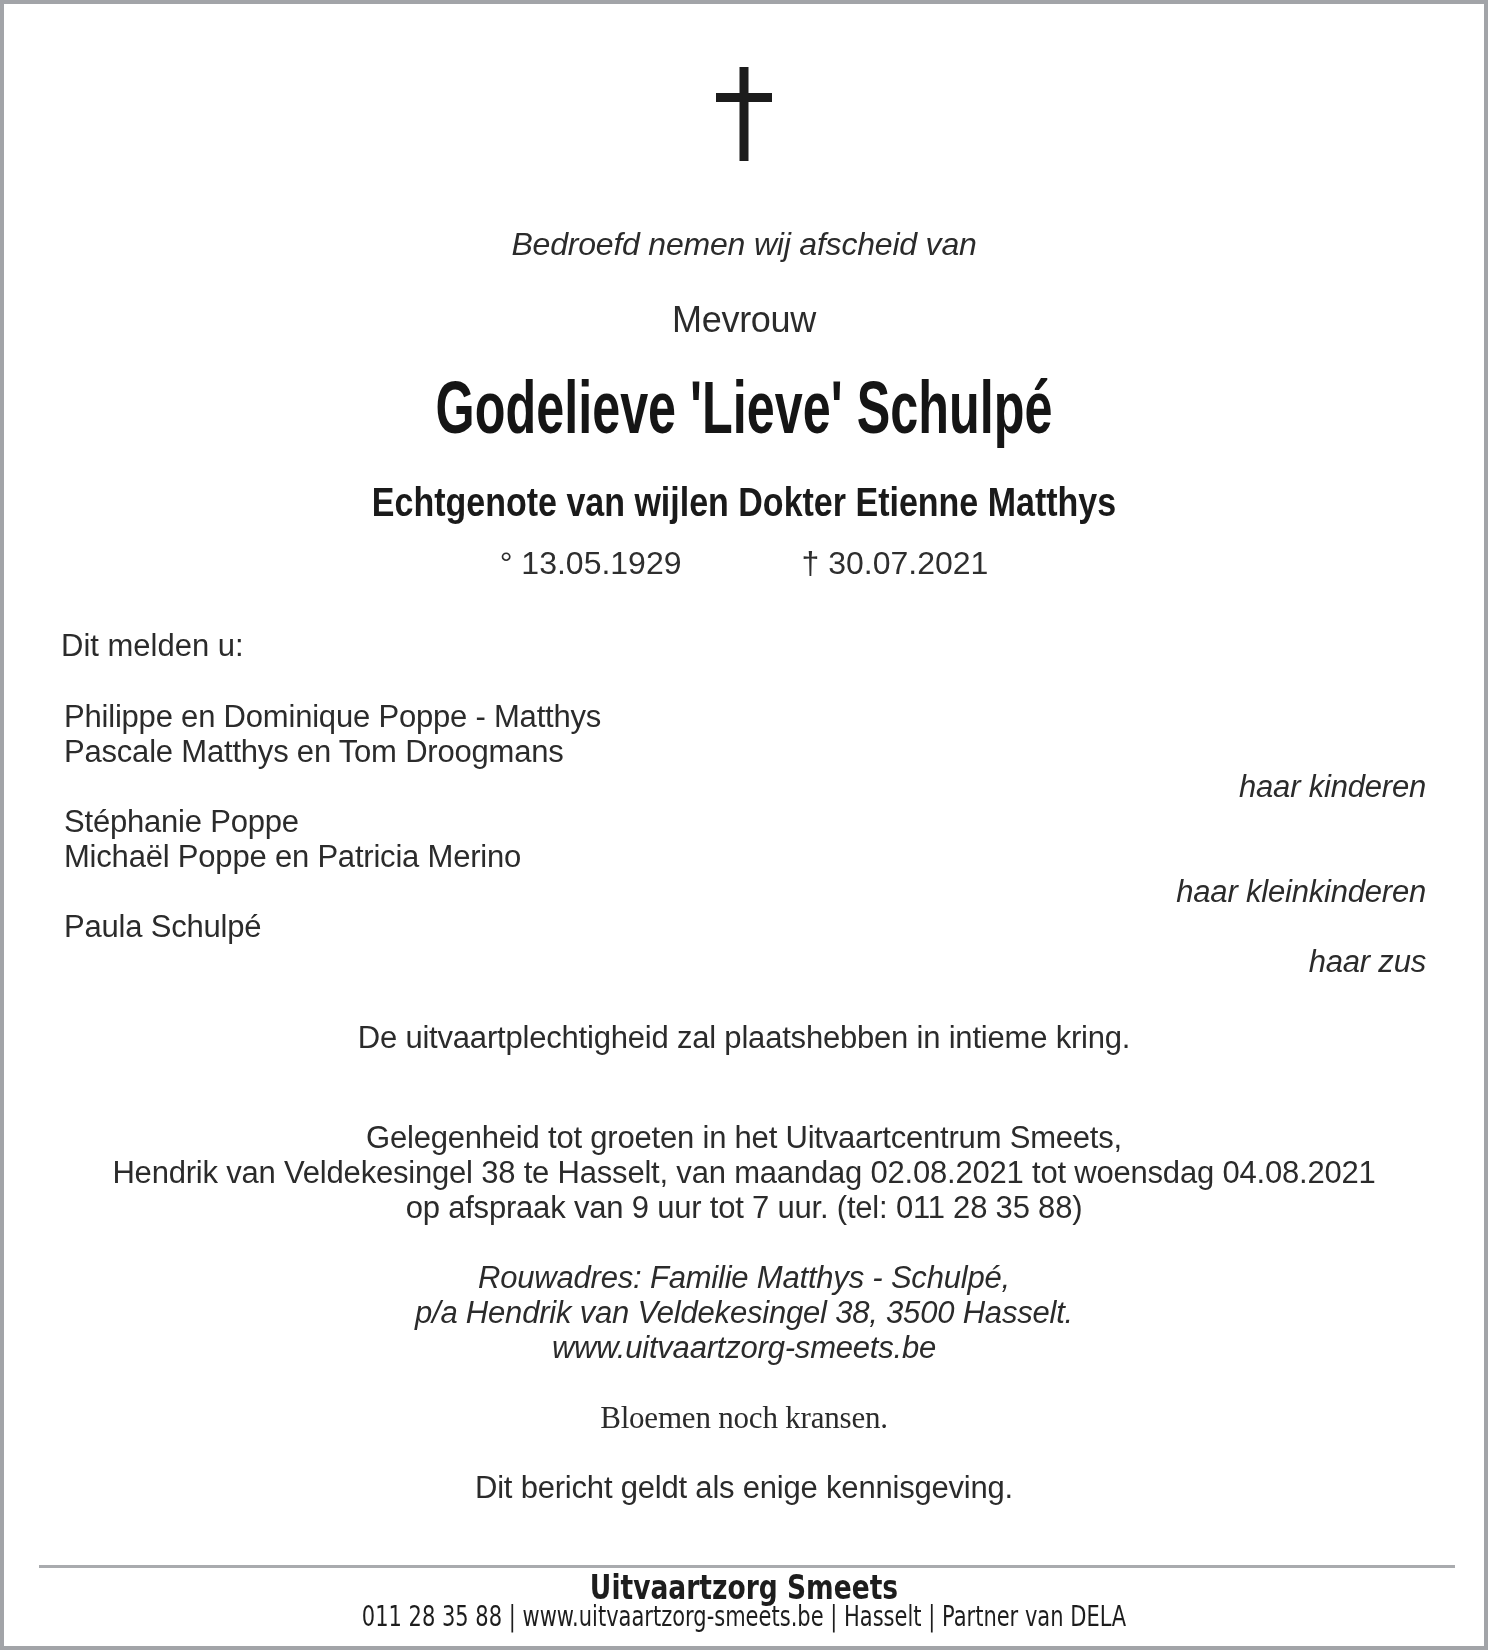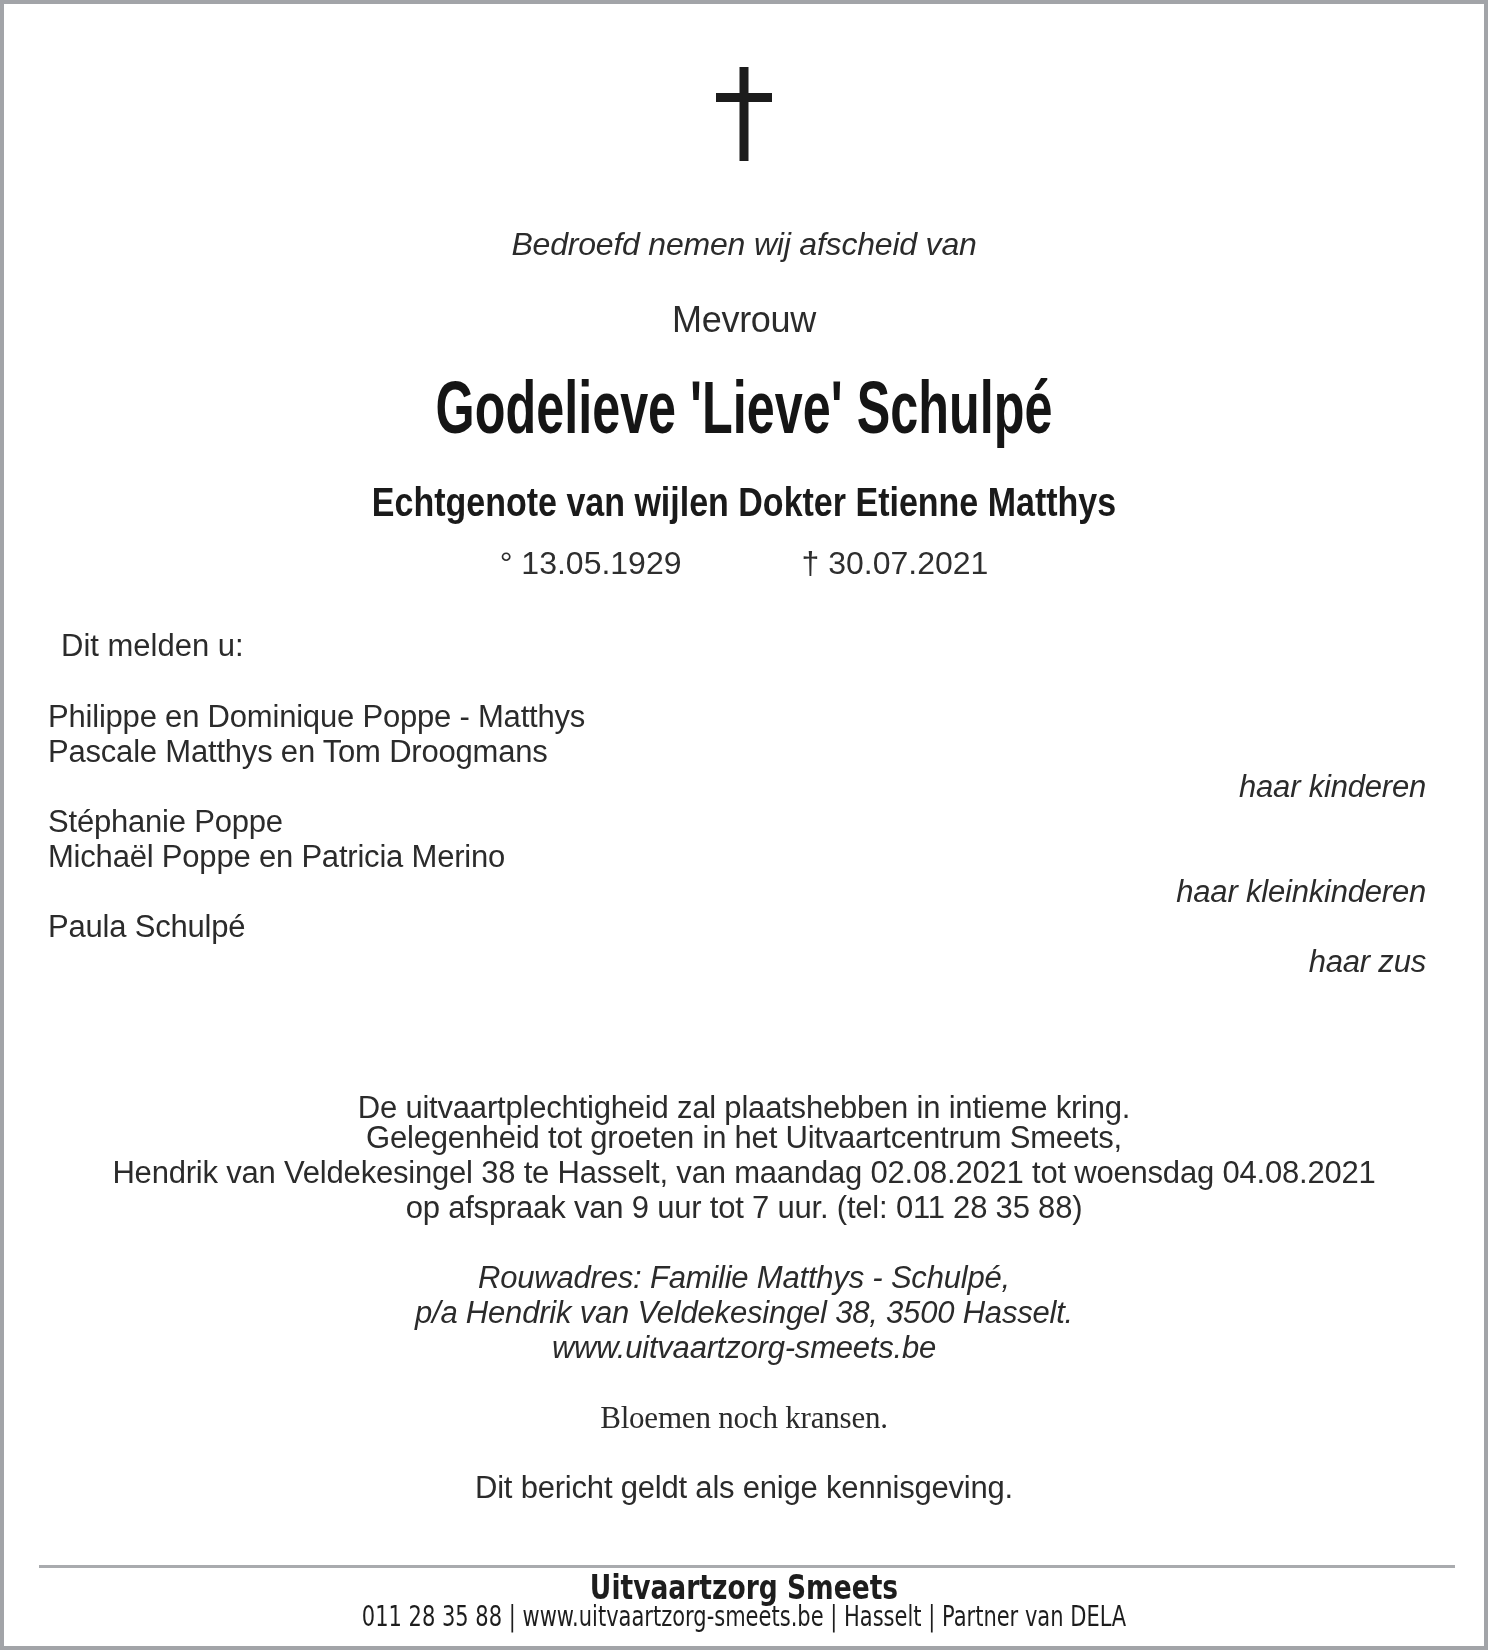--- a/index.html
+++ b/index.html
@@ -92,37 +92,37 @@
   }
   .melden {
     top: 624px;
     left: 57px;
     right: 56px;
     font-size: 31px;
     line-height: 35px;
   }
   .family {
     top: 695px;
-    left: 44px;
+    left: 60px;
     right: 58px;
     font-size: 31px;
     line-height: 35px;
     letter-spacing: -0.2px;
   }
   .family .relation {
     text-align: right;
     font-style: italic;
   }
   .center-par {
     text-align: center;
     font-size: 31px;
     line-height: 35px;
     letter-spacing: -0.2px;
   }
-  .ceremony { top: 1086px; }
+  .ceremony { top: 1016px; }
   .visitation { top: 1116px; }
   .mourning { top: 1256px; font-style: italic; }
   .flowers { top: 1396px; font-family: Liberation Serif, serif; }
   .notice { top: 1466px; }
 
   .footer-divider {
     position: absolute;
     top: 1561px;
     left: 35px;
     width: 1416px;

